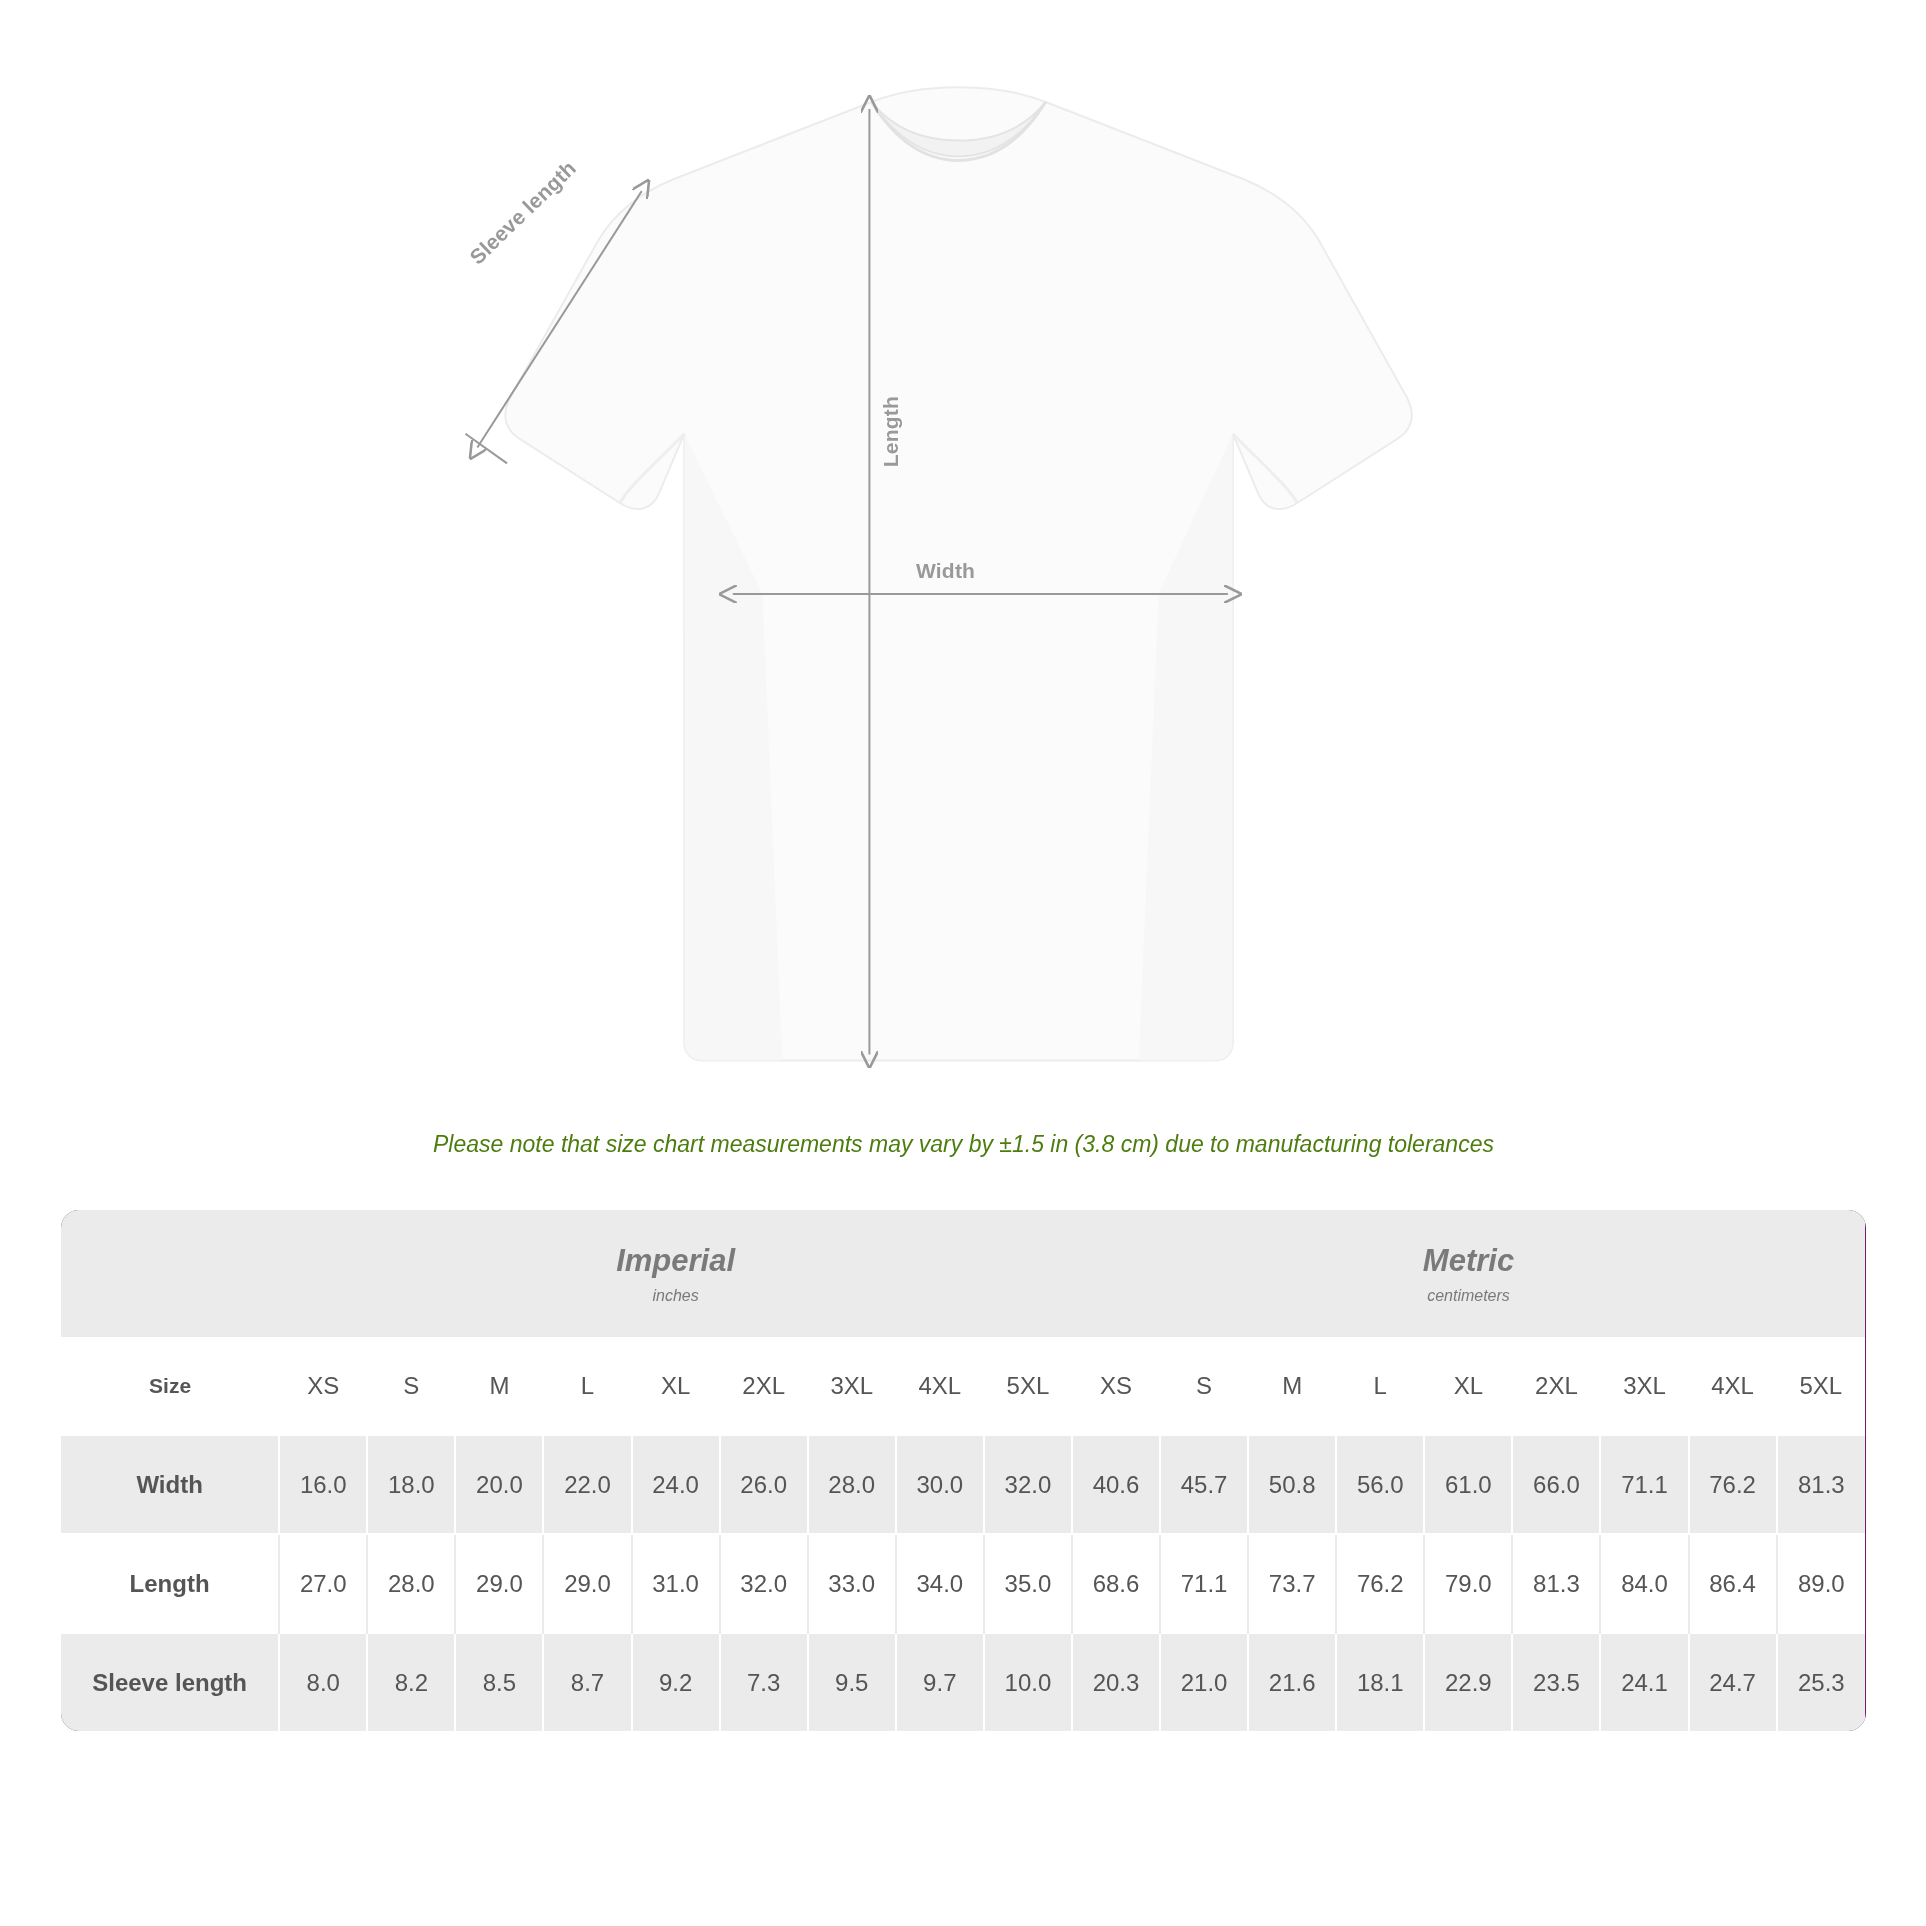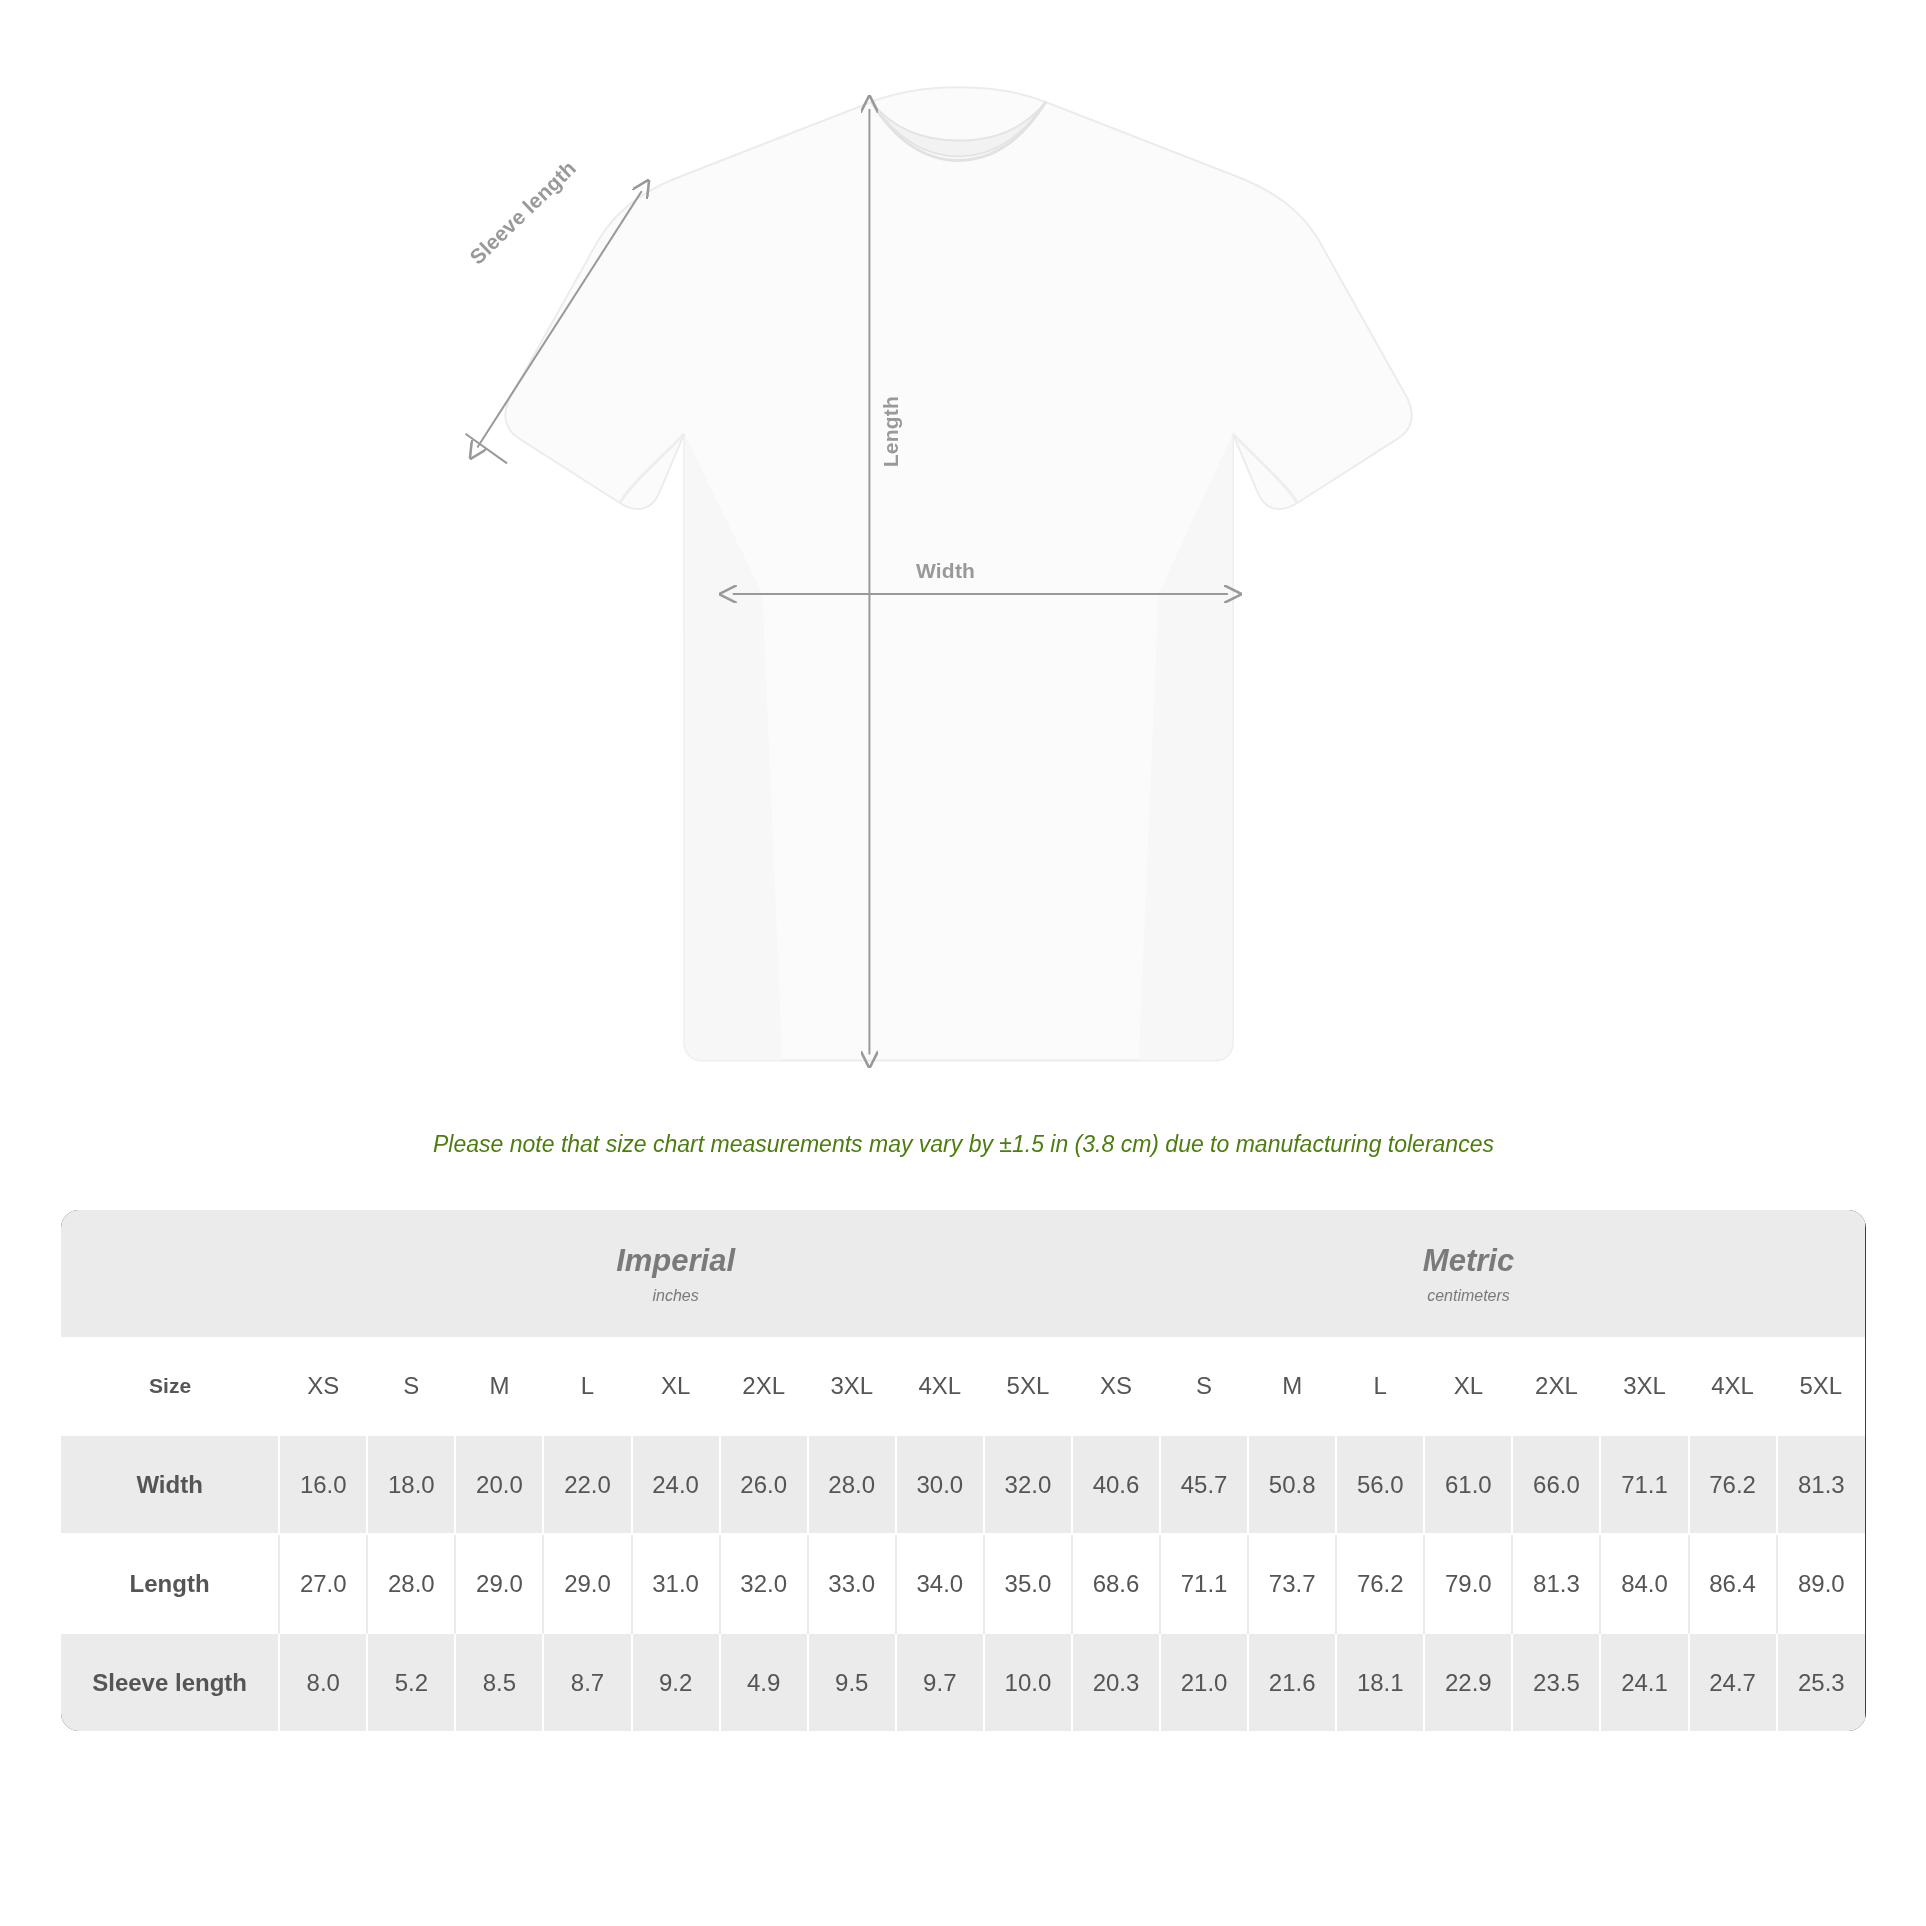--- a/index.html
+++ b/index.html
@@ -327,25 +327,25 @@
             <td class="val">76.2</td>
             <td class="val">79.0</td>
             <td class="val">81.3</td>
             <td class="val">84.0</td>
             <td class="val">86.4</td>
             <td class="val">89.0</td>
           </tr>
           <tr class="data-row shaded">
             <td class="rowhead">Sleeve length</td>
             <td class="val">8.0</td>
-            <td class="val">5.2</td>
+            <td class="val">8.2</td>
             <td class="val">8.5</td>
             <td class="val">8.7</td>
             <td class="val">9.2</td>
-            <td class="val">4.9</td>
+            <td class="val">7.3</td>
             <td class="val">9.5</td>
             <td class="val">9.7</td>
             <td class="val">10.0</td>
             <td class="val">20.3</td>
             <td class="val">21.0</td>
             <td class="val">21.6</td>
             <td class="val">18.1</td>
             <td class="val">22.9</td>
             <td class="val">23.5</td>
             <td class="val">24.1</td>

